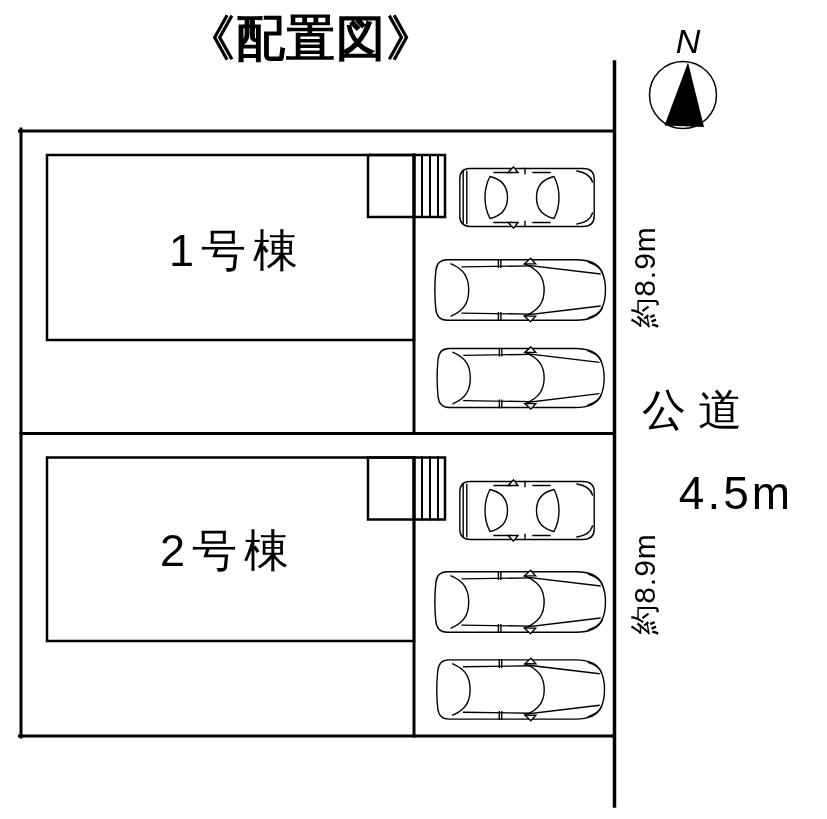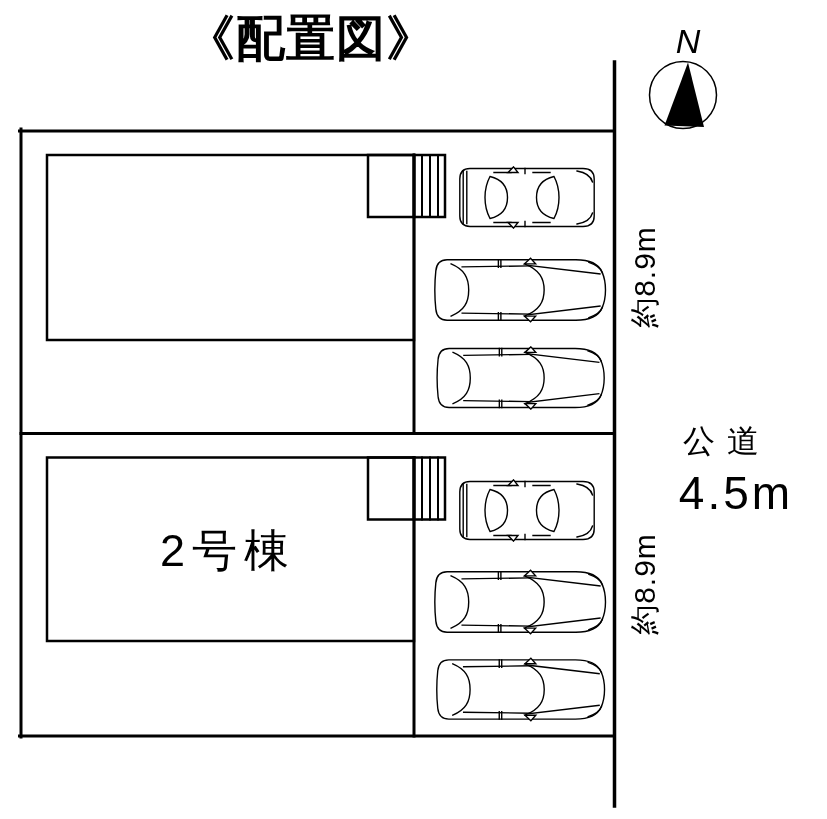--- a/index.html
+++ b/index.html
@@ -22,22 +22,22 @@
     left:688px;top:22px;transform:translateX(-50%);
     font-size:34px;font-style:italic;font-weight:500;
   }
   .bldg{
     transform:translate(-50%,-50%);
     font-size:45px;letter-spacing:7px;
   }
   .bldg1{left:237px;top:251px;}
   .bldg2{left:228px;top:551px;}
   .road-name{
-    left:727px;top:410px;transform:translate(-50%,-50%);
-    font-size:32px;letter-spacing:12px;margin-top:32px;
+    left:698px;top:410px;transform:translate(-50%,-50%);
+    font-size:44px;letter-spacing:12px;
   }
   .road-width{
     left:736px;top:493px;transform:translate(-50%,-50%);
     font-size:46px;letter-spacing:3px;
   }
   .dim{
     width:130px;height:36px;line-height:36px;text-align:center;
     font-size:30px;letter-spacing:1px;
     transform:rotate(-90deg);
   }
@@ -133,20 +133,21 @@
     <g>
       <circle cx="683" cy="95" r="33.5" stroke-width="1.5"></circle>
       <polygon points="688,62.5 664.5,125.5 704,127" fill="#000000" stroke="none"></polygon>
     </g>
   </svg>
 
   <div class="lbl title">《配置図》</div>
 
   <div class="lbl north-n">N</div>
 
+  <div class="lbl bldg bldg1">1号棟</div>
 
   <div class="lbl bldg bldg2">2号棟</div>
 
   <div class="lbl dim dim1">約8.9m</div>
 
   <div class="lbl dim dim2">約8.9m</div>
 
   <div class="lbl road-name">公道</div>
 
   <div class="lbl road-width">4.5m</div>

